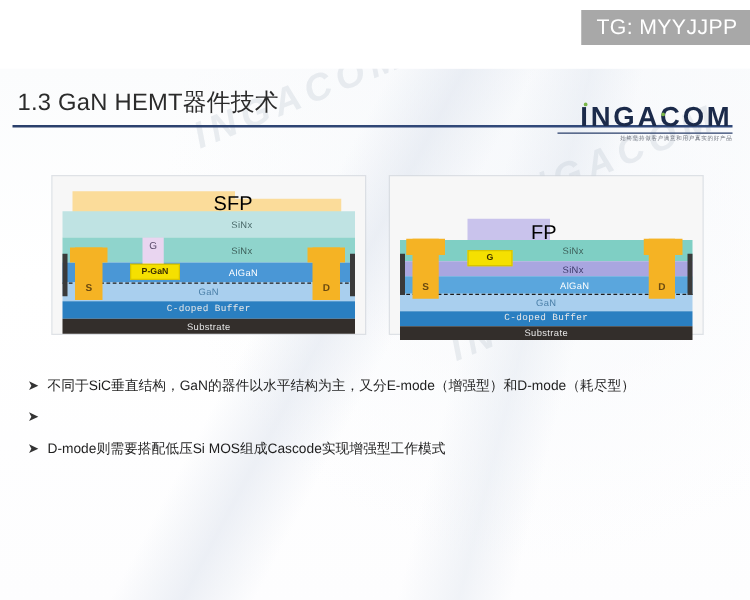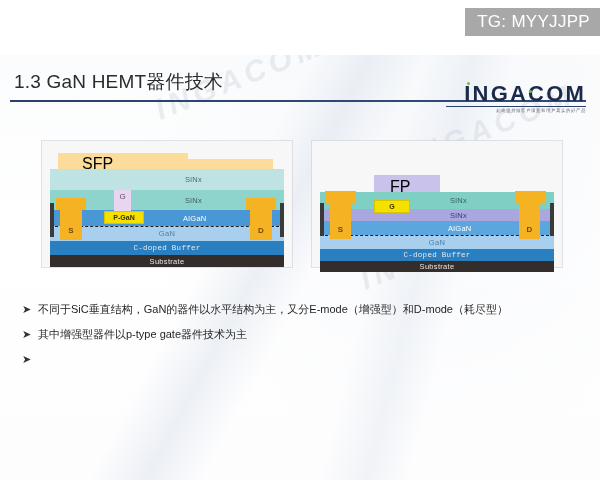--- a/index.html
+++ b/index.html
@@ -156,21 +156,21 @@
       <div id="logo-tagline">始终坚持做客户满意和用户真实的好产品</div>
     </div>
   </div>
 
   <div class="diagram" id="diagram-left">
 
     <div class="device">
 
       <div class="fp" style="left:16px;top:12px;width:130px;height:17px;background:#fbdc9a;"></div>
       <div class="fp" style="left:56px;top:18px;width:175px;height:11px;background:#fbdc9a;"></div>
-      <div style="position:absolute;left:40px;top:14px;width:120px;text-align:left;">SFP</div>
+      <div style="position:absolute;left:40px;top:14px;width:120px;text-align:right;">SFP</div>
 
       <div class="stack">
 
         <div class="layer" style="top:28px;height:21px;background:#bfe3e3;">
           <span style="color:#4a6a6a;position:absolute;left:135px;">SiNx</span>
         </div>
 
         <div class="layer" style="top:49px;height:20px;background:#8fd4cc;">
           <span style="color:#3d5f5a;position:absolute;left:135px;">SiNx</span>
         </div>
@@ -213,21 +213,21 @@
       </div>
       <div class="electrode" style="left:204px;top:57px;width:30px;height:12px;"></div>
     </div>
   </div>
 
   <div class="diagram" id="diagram-right">
 
     <div class="device">
 
       <div class="fp" style="left:62px;top:34px;width:66px;height:17px;background:#c9c3ec;"></div>
-      <div style="position:absolute;left:78px;top:37px;width:90px;text-align:left;">FP</div>
+      <div style="position:absolute;left:78px;top:37px;width:90px;text-align:center;">FP</div>
 
       <div class="stack">
 
         <div class="layer" style="top:51px;height:17px;background:#7fcfc4;">
           <span style="color:#3d5f5a;position:absolute;left:130px;">SiNx</span>
         </div>
 
         <div class="layer" style="top:68px;height:12px;background:#a9a6e0;">
           <span style="color:#3c3a6a;position:absolute;left:130px;">SiNx</span>
         </div>
@@ -269,20 +269,20 @@
     </div>
   </div>
 
   <div id="bullets">
     <div class="bullet">
       <div class="bullet-arrow">➤</div>
       <div class="bullet-text">不同于SiC垂直结构，GaN的器件以水平结构为主，又分E-mode（增强型）和D-mode（耗尽型）</div>
     </div>
     <div class="bullet">
       <div class="bullet-arrow">➤</div>
-      <div class="bullet-text">其中增强型器件以p-type gate器件技术为主</div>
     </div>
     <div class="bullet">
       <div class="bullet-arrow">➤</div>
+      <div class="bullet-text">D-mode则需要搭配低压Si MOS组成Cascode实现增强型工作模式</div>
     </div>
   </div>
 
 </div>
 
 </body></html>

